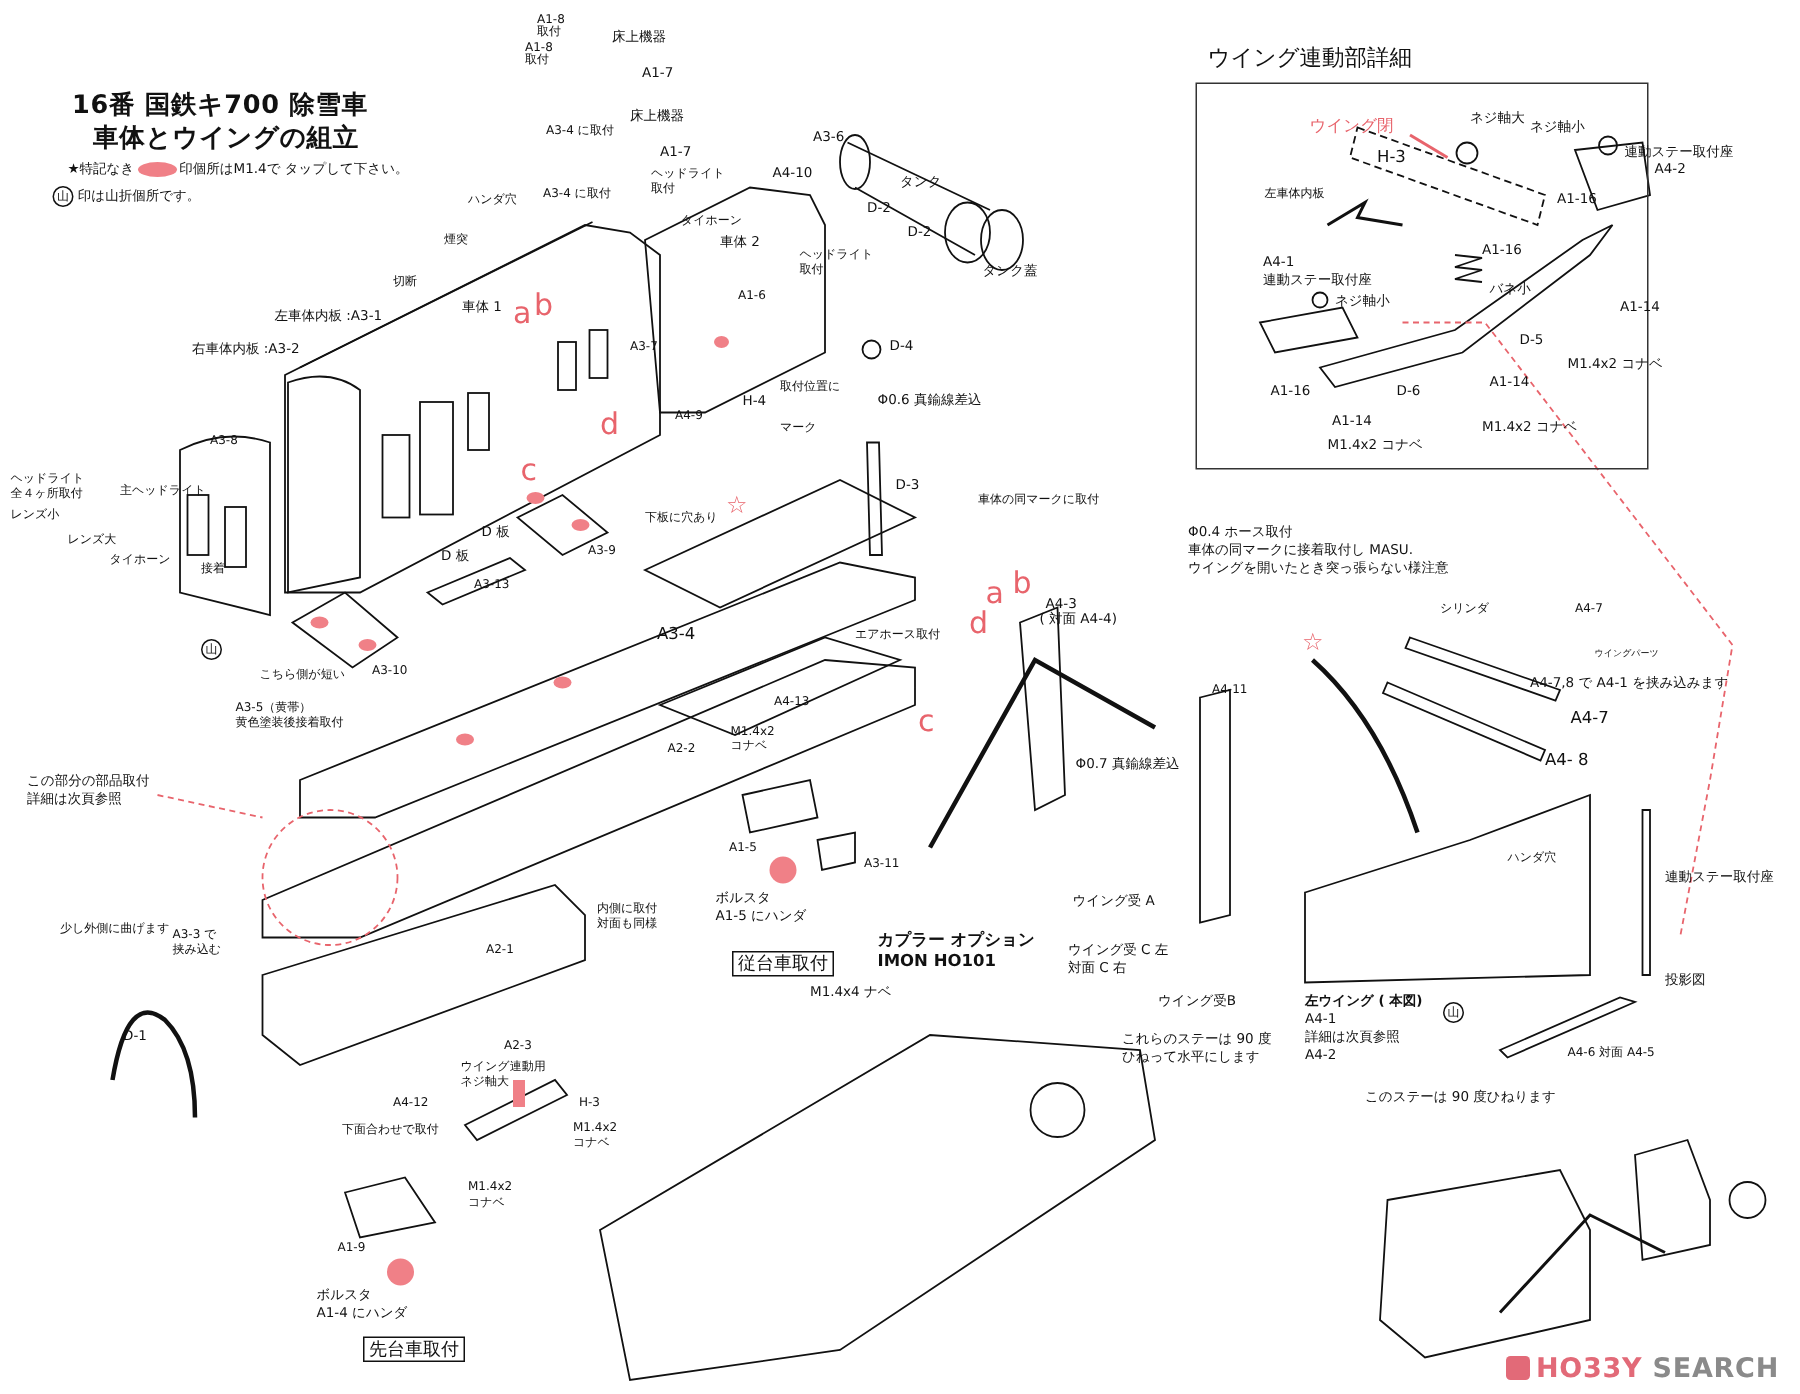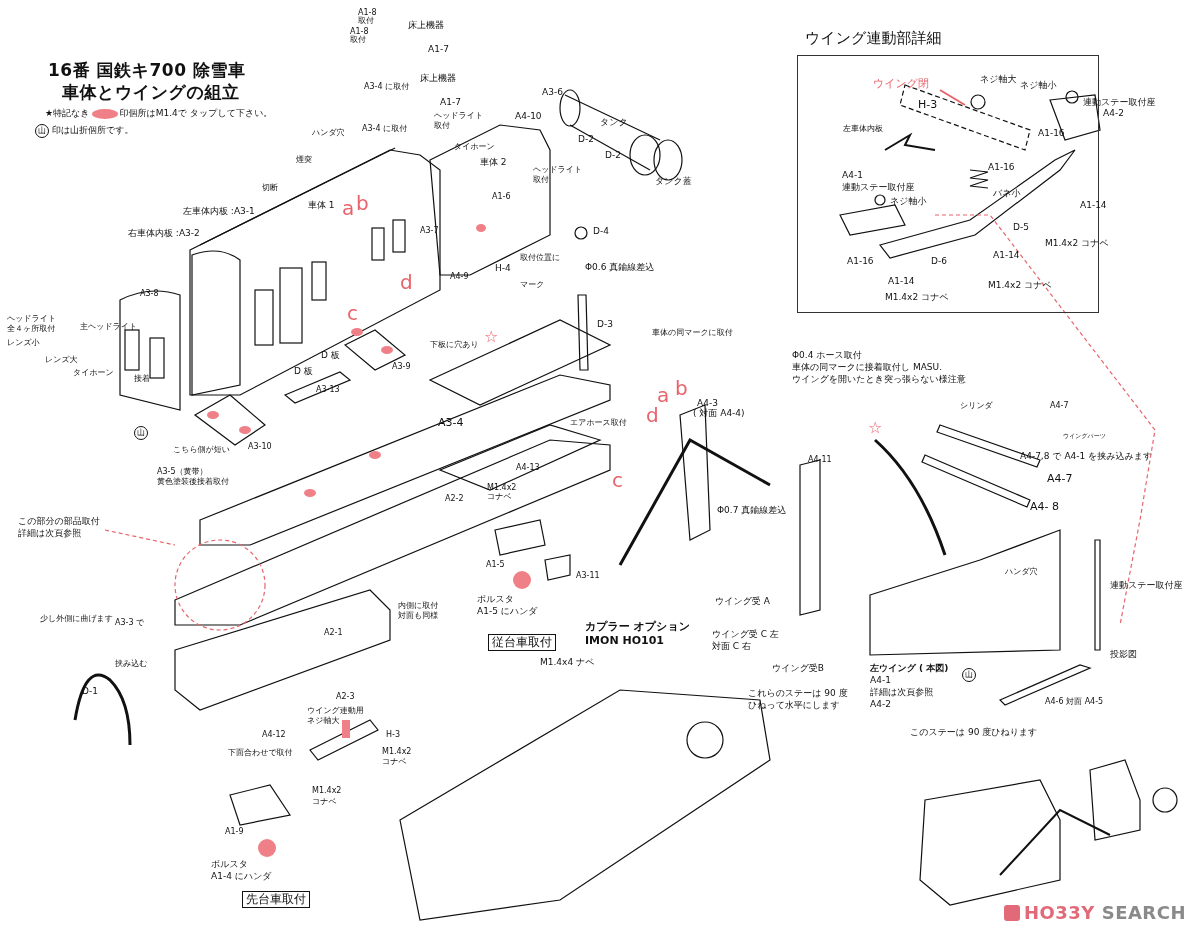--- a/index.html
+++ b/index.html
@@ -236,21 +236,21 @@
 <div class="lbl lbl-sm" style="left:576px;top:571px;">A3-11</div>
 <div class="lbl" style="left:477px;top:594px;">ボルスタ</div>
 <div class="lbl" style="left:477px;top:606px;">A1-5 にハンダ</div>
 <div class="abs boxed" style="left:488px;top:634px;">従台車取付</div>
 <div class="lbl lbl-md bold" style="left:585px;top:620px;">カプラー オプション</div>
 <div class="lbl lbl-md bold" style="left:585px;top:634px;">IMON HO101</div>
 <div class="lbl" style="left:540px;top:657px;">M1.4x4 ナベ</div>
 
 <div class="lbl lbl-sm" style="left:40px;top:614px;">少し外側に曲げます</div>
 <div class="lbl lbl-sm" style="left:115px;top:618px;">A3-3 で</div>
-<div class="lbl lbl-sm" style="left:115px;top:628px;margin-top:31px;">挟み込む</div>
+<div class="lbl lbl-sm" style="left:115px;top:628px;">挟み込む</div>
 <div class="lbl" style="left:55px;top:686px;padding-left:27px;">D-1</div>
 <div class="lbl lbl-sm" style="left:324px;top:628px;">A2-1</div>
 <div class="lbl lbl-sm" style="left:398px;top:601px;">内側に取付</div>
 <div class="lbl lbl-sm" style="left:398px;top:611px;">対面も同様</div>
 <div class="lbl lbl-sm" style="left:336px;top:692px;">A2-3</div>
 <div class="lbl lbl-sm" style="left:307px;top:706px;">ウイング連動用</div>
 <div class="lbl lbl-sm" style="left:307px;top:716px;">ネジ軸大</div>
 <div class="lbl lbl-sm" style="left:386px;top:730px;">H-3</div>
 <div class="lbl lbl-sm" style="left:262px;top:730px;">A4-12</div>
 <div class="lbl lbl-sm" style="left:382px;top:747px;">M1.4x2</div>

